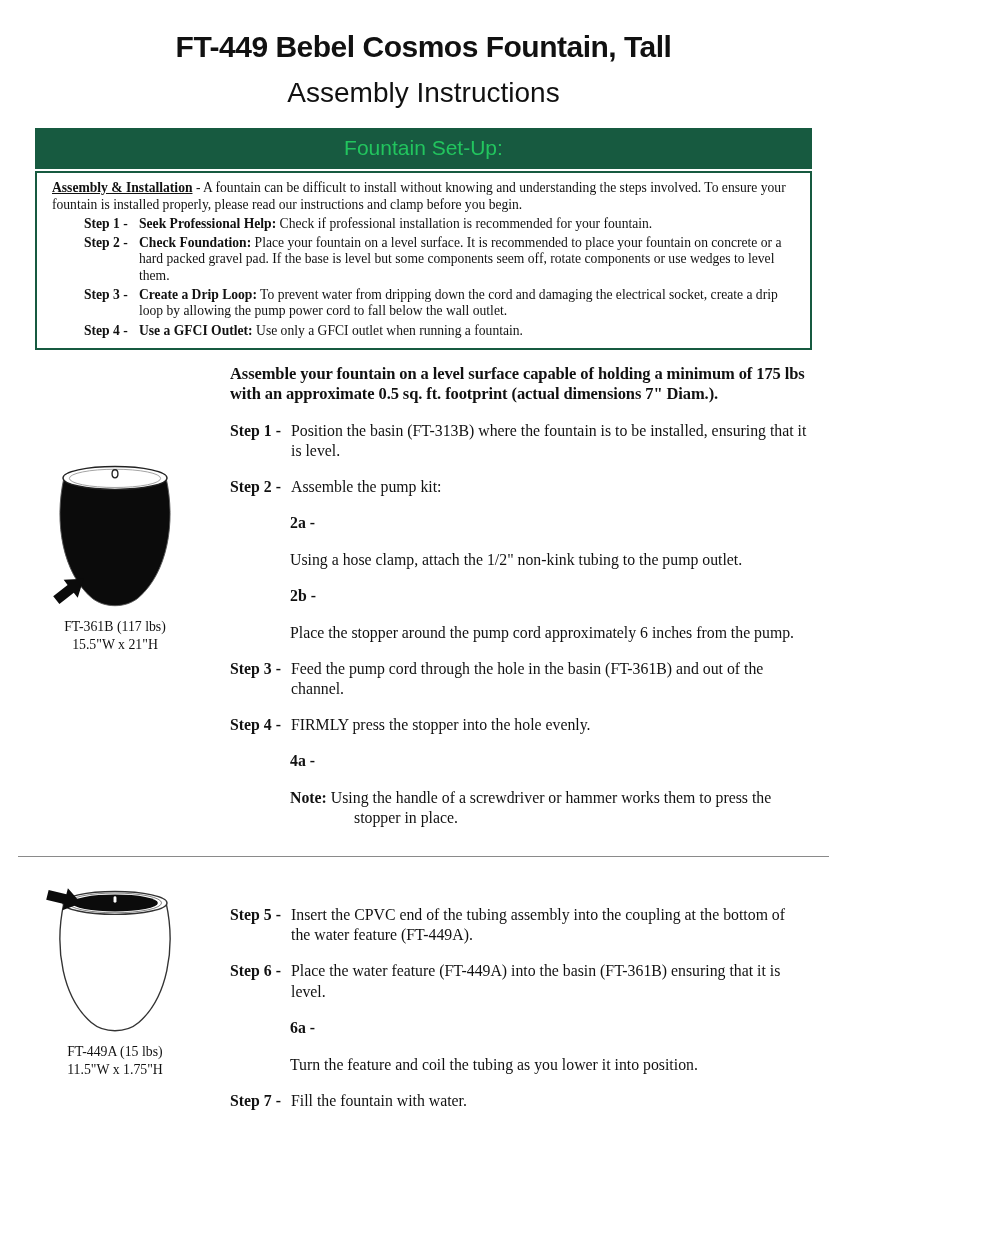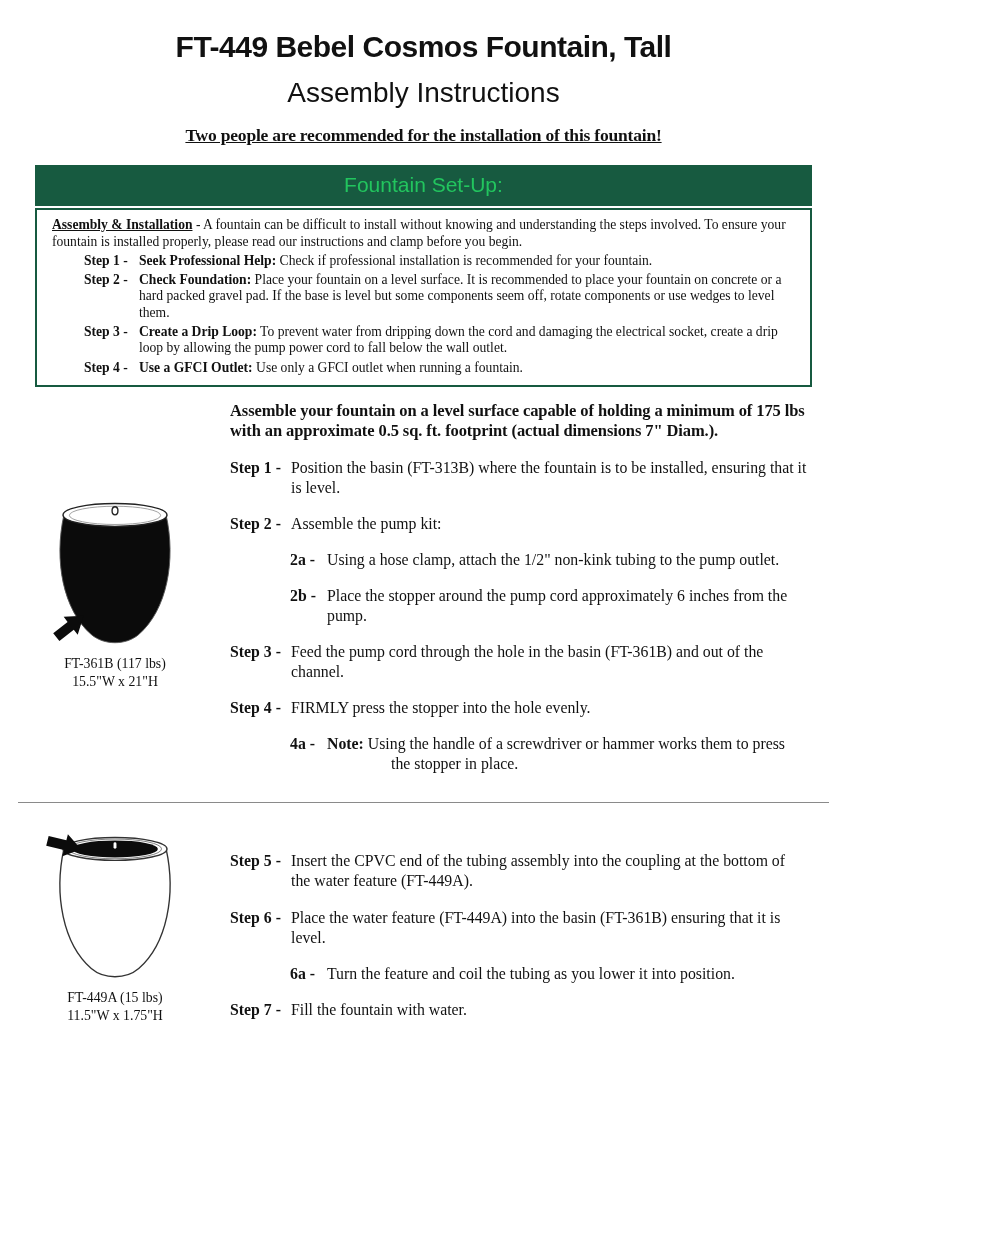--- a/index.html
+++ b/index.html
@@ -56,21 +56,21 @@
   .sec-top { margin-top:14px; }
   .sec-bottom { margin-top:24px; }
   .fig-col { width:230px; flex:0 0 230px; }
   .content-col { flex:1; padding-right:40px; }
   .intro-bold {
     font-weight:bold; font-size:16.5px; line-height:1.24;
     letter-spacing:-0.1px;
   }
   .step { display:flex; margin-top:16px; font-size:15.8px; line-height:1.27; }
   .step .lbl { flex:0 0 61px; font-weight:bold; }
-  .step.sub { margin-left:60px; }
+  .step.sub { margin-left:60px;flex-direction:column; }
   .step.sub .lbl { flex:0 0 37px; }
   .step .body { flex:1; }
   .step .body b { font-weight:bold; }
   .step .body.hang { padding-left:64px; text-indent:-64px; }
   
   .figure { margin-top:92px; }
   .sec-bottom .figure { margin-top:0; }
   .figure svg { display:block; margin:0 auto; }
   .fig-caption {
     text-align:center; margin-top:5px;
@@ -83,21 +83,20 @@
   }
 </style>
 </head>
 <body>
 
 <div class="page">
 
   <div class="hdr">
     <div class="title">FT-449 Bebel Cosmos Fountain, Tall</div>
     <div class="subtitle">Assembly Instructions</div>
-    <div class="tagline">Two people are recommended for the installation of this fountain!</div>
   </div>
 
   <div class="setup-header">Fountain Set-Up:</div>
 
   <div class="setup-box">
     <div class="box-intro"><span class="lead">Assembly &amp; Installation</span><span> - A fountain can be difficult to install without knowing and understanding the steps involved. To ensure your fountain is installed properly, please read our instructions and clamp before you begin.</span></div>
 
     <div class="brow">
       <span class="blbl">Step 1 -</span>
       <div class="bbody"><b>Seek Professional Help:</b> <span>Check if professional installation is recommended for your fountain.</span></div>

